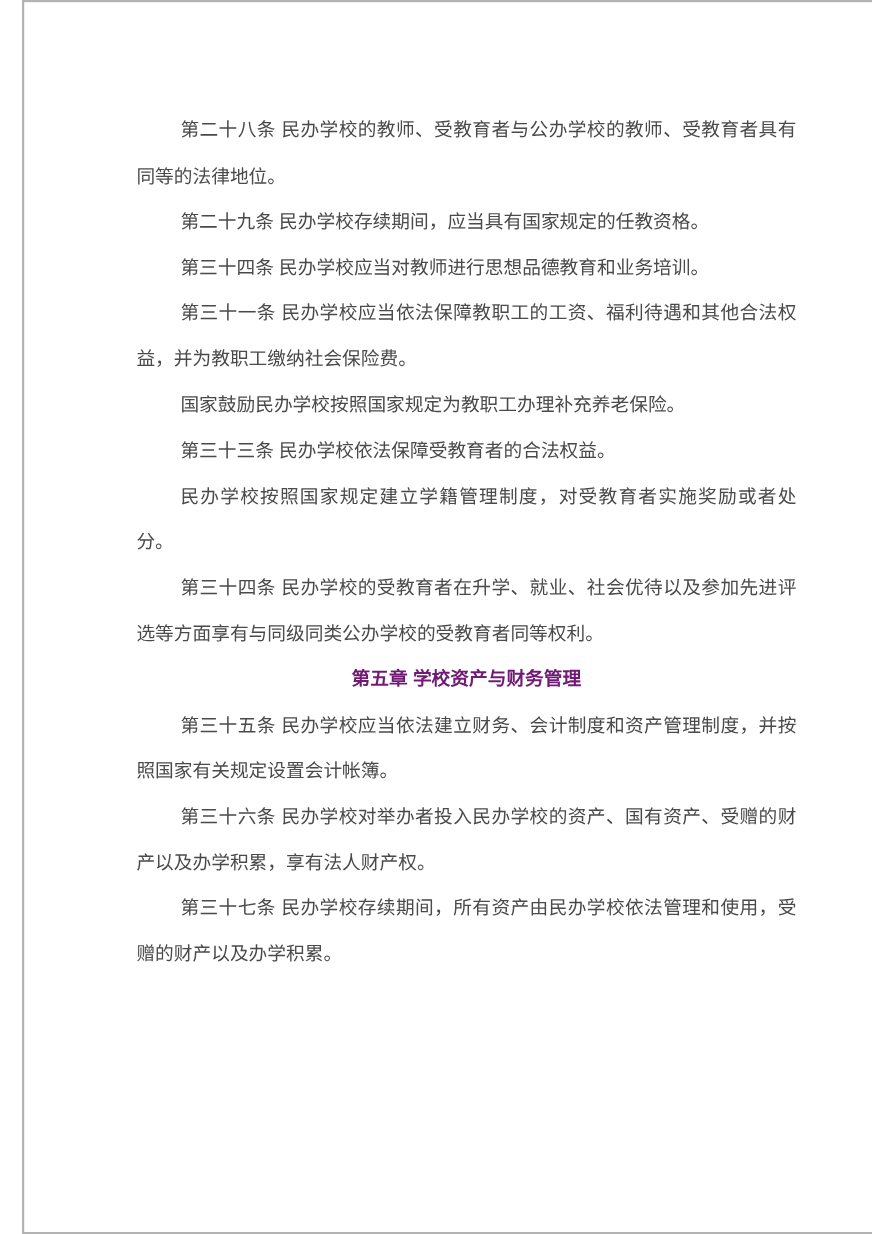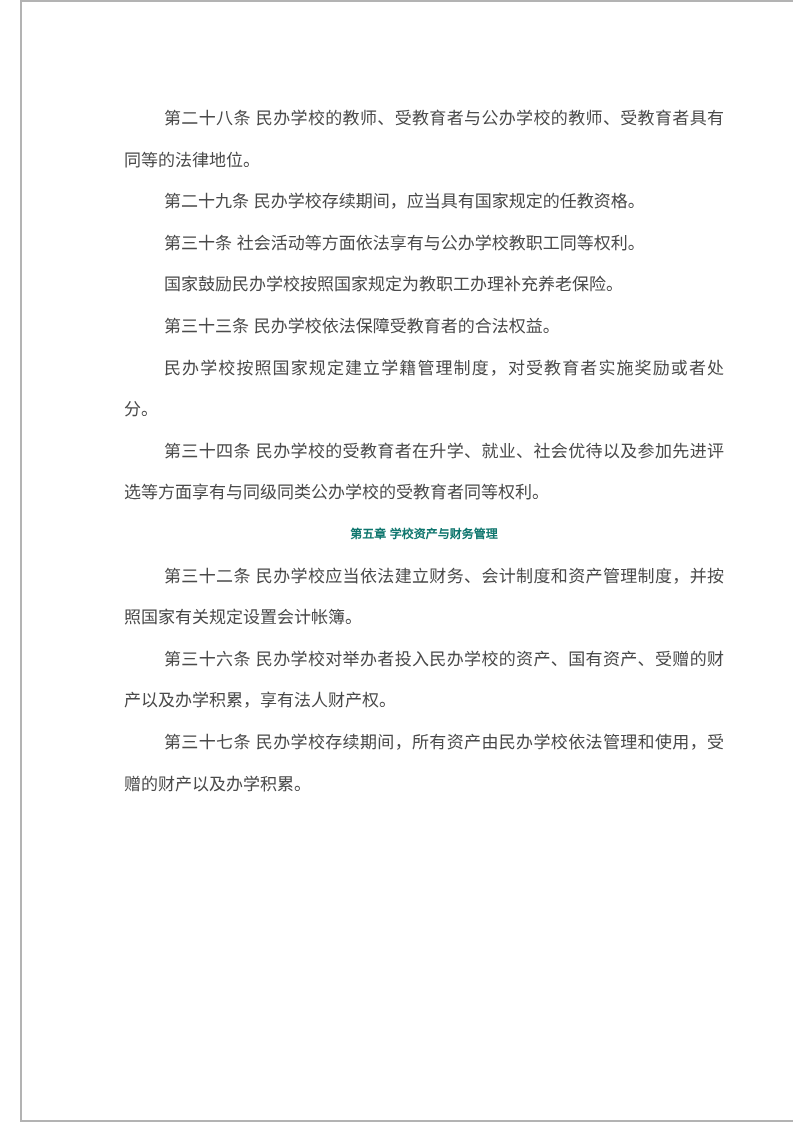--- a/index.html
+++ b/index.html
@@ -31,38 +31,39 @@
     line-height: 41.6px;
     color: #4a4a4a;
     text-align: justify;
     text-justify: inter-ideograph;
     text-indent: 40px;
     letter-spacing: 0;
     word-break: break-all;
   }
   .chapter-heading {
     margin: 0;
-    font-size: 12px;
+    font-size: 17px;
     line-height: 41.6px;
-    color: #0f766e;
+    color: #701a75;
     font-weight: bold;
     text-align: center;
     text-indent: 0;
   }
 </style>
 </head>
 <body>
 
 <div class="page">
   <div class="content" id="doc-content">
       <p class="para">第二十八条 民办学校的教师、受教育者与公办学校的教师、受教育者具有同等的法律地位。</p>
       <p class="para">第二十九条 民办学校存续期间，应当具有国家规定的任教资格。</p>
-      <p class="para">第三十条 社会活动等方面依法享有与公办学校教职工同等权利。</p>
+      <p class="para">第三十四条 民办学校应当对教师进行思想品德教育和业务培训。</p>
+      <p class="para">第三十一条 民办学校应当依法保障教职工的工资、福利待遇和其他合法权益，并为教职工缴纳社会保险费。</p>
       <p class="para">国家鼓励民办学校按照国家规定为教职工办理补充养老保险。</p>
       <p class="para">第三十三条 民办学校依法保障受教育者的合法权益。</p>
       <p class="para">民办学校按照国家规定建立学籍管理制度，对受教育者实施奖励或者处分。</p>
       <p class="para">第三十四条 民办学校的受教育者在升学、就业、社会优待以及参加先进评选等方面享有与同级同类公办学校的受教育者同等权利。</p>
       <p class="chapter-heading">第五章 学校资产与财务管理</p>
-      <p class="para">第三十二条 民办学校应当依法建立财务、会计制度和资产管理制度，并按照国家有关规定设置会计帐簿。</p>
+      <p class="para">第三十五条 民办学校应当依法建立财务、会计制度和资产管理制度，并按照国家有关规定设置会计帐簿。</p>
       <p class="para">第三十六条 民办学校对举办者投入民办学校的资产、国有资产、受赠的财产以及办学积累，享有法人财产权。</p>
       <p class="para">第三十七条 民办学校存续期间，所有资产由民办学校依法管理和使用，受赠的财产以及办学积累。</p>
     </div>
 </div>
 
 </body></html>

